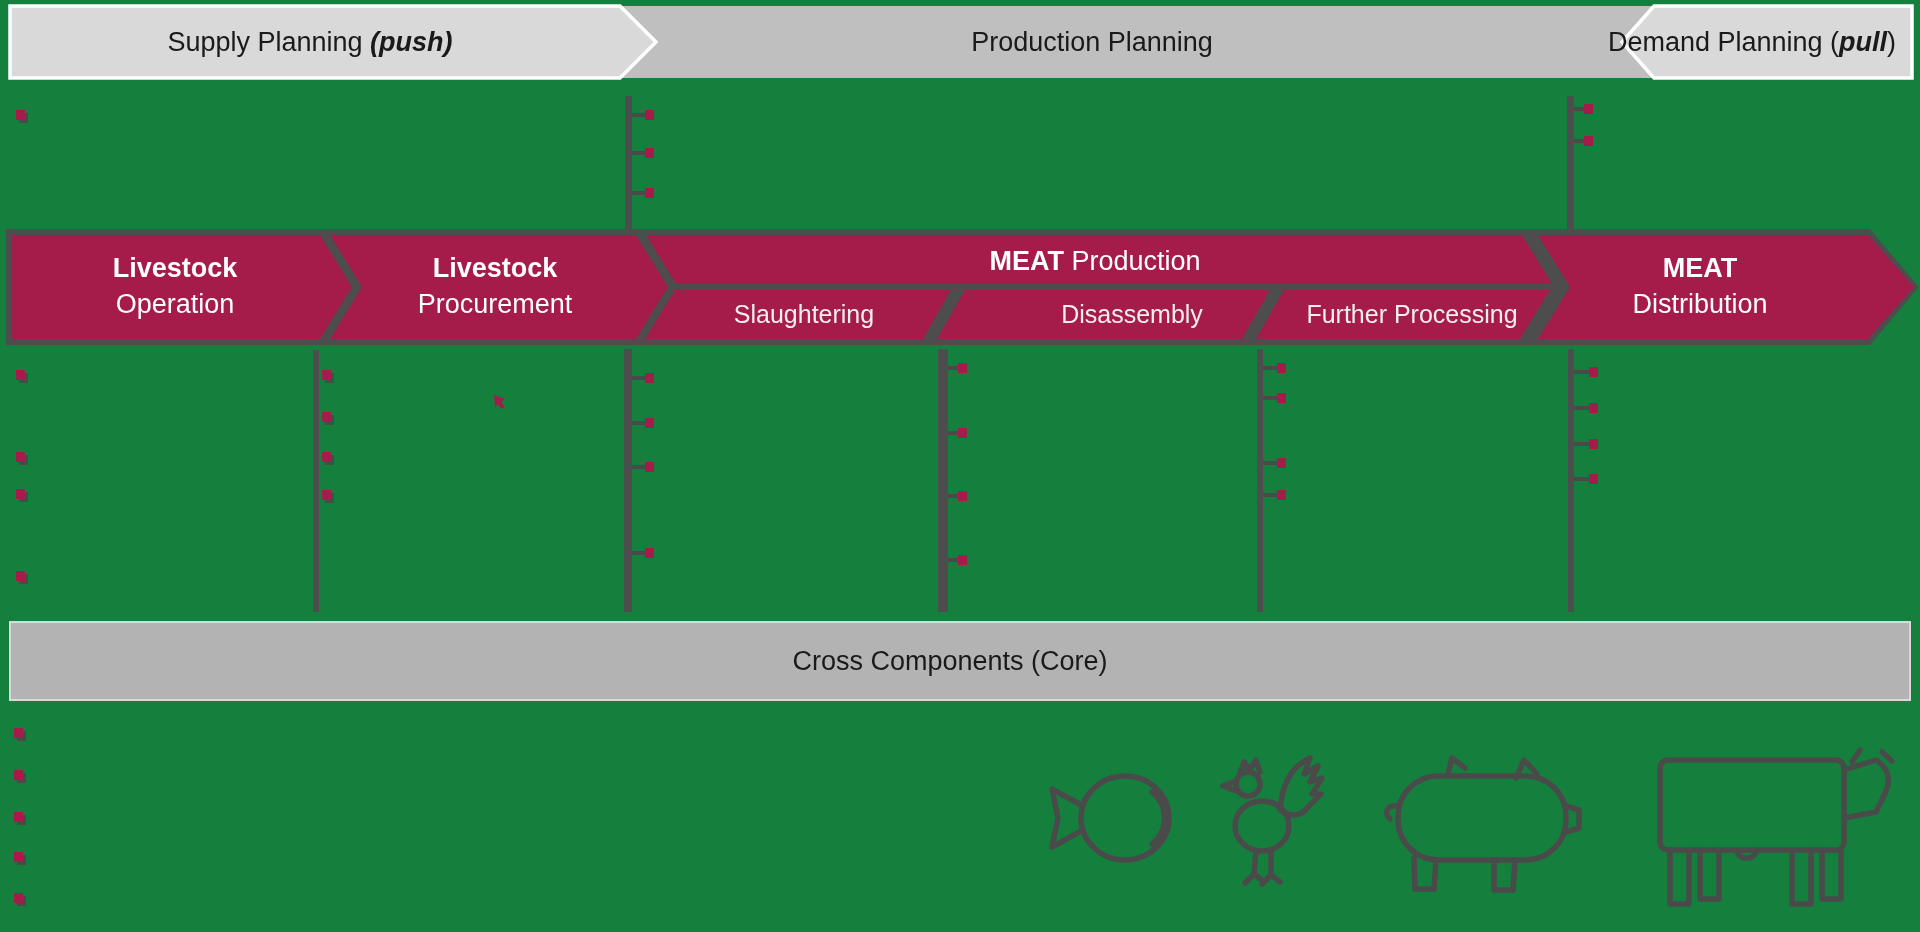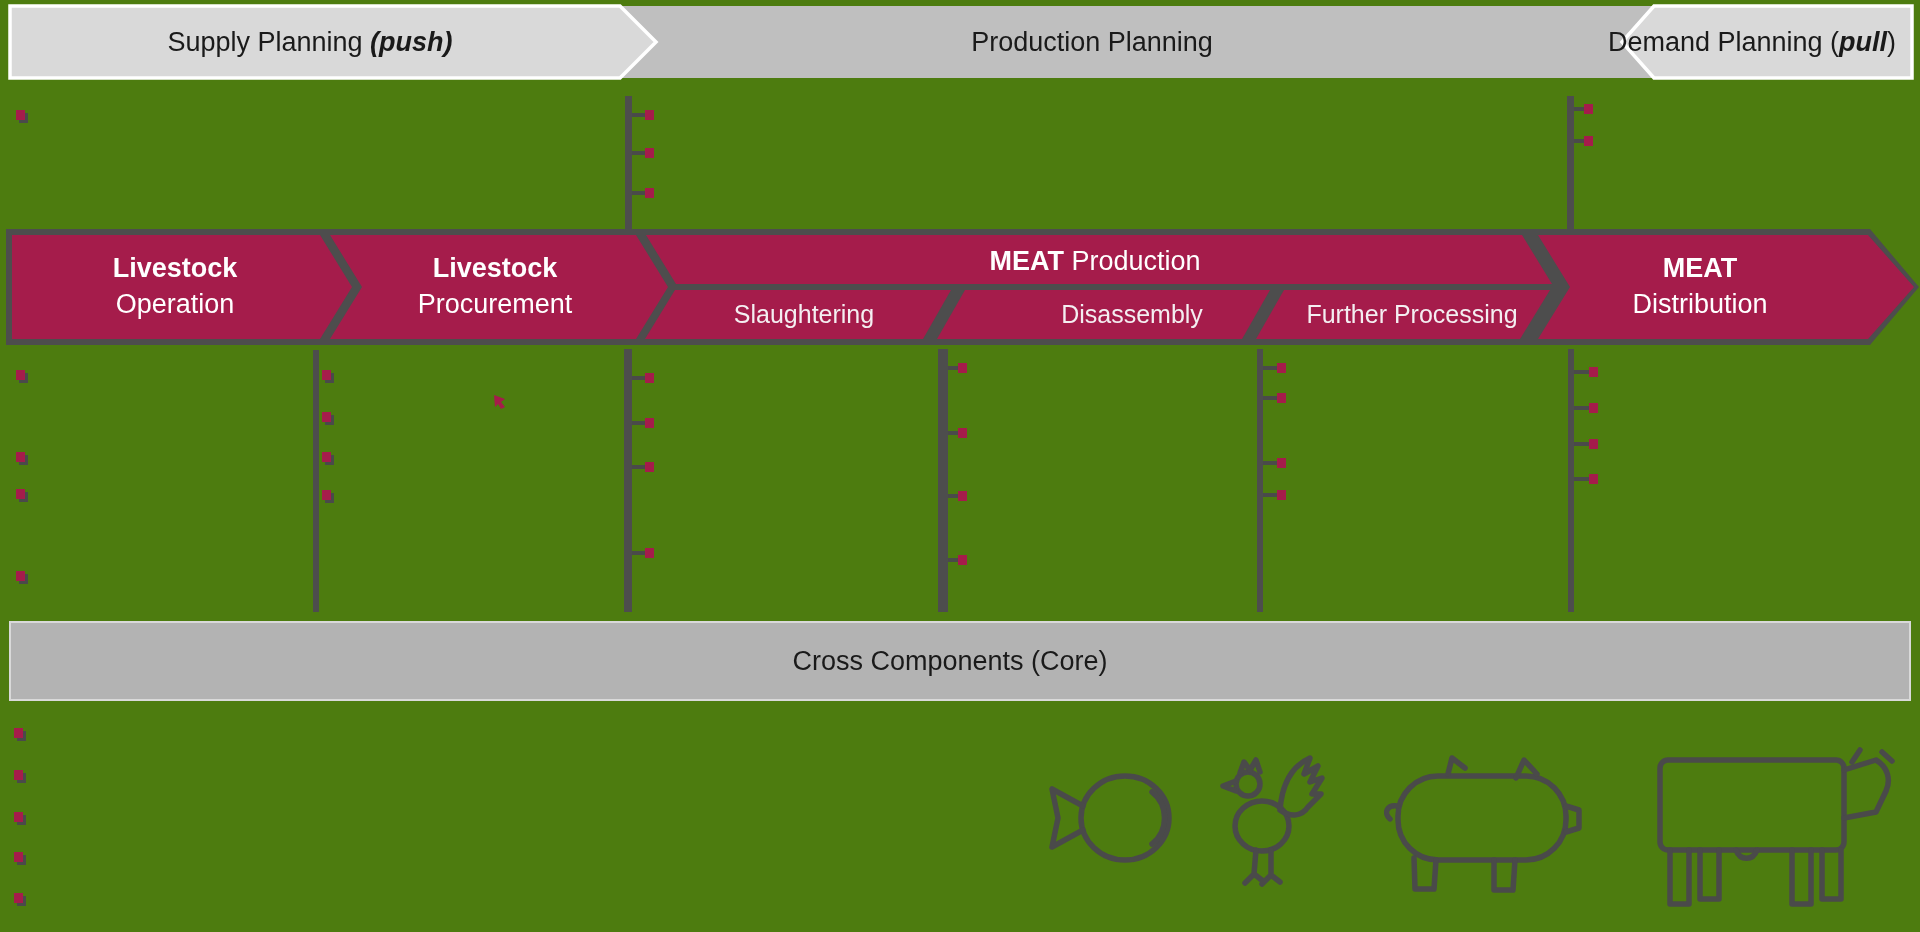--- a/index.html
+++ b/index.html
@@ -1,16 +1,16 @@
 <!DOCTYPE html>
 <html><head>
 <meta charset="utf-8">
 <style>
   html,body{margin:0;padding:0;background:#000;}
-  #stage{position:relative;width:1920px;height:932px;background:#4d7c0f;overflow:hidden;
+  #stage{position:relative;width:1920px;height:932px;background:#15803d;overflow:hidden;
          font-family:"Liberation Sans",sans-serif;}
   svg{display:block}
   .h-text{font-family:"Liberation Sans",sans-serif;font-size:27px;fill:#1a1a1a;text-anchor:middle;}
   .emph{font-weight:bold;font-style:italic;}
   .band-text{font-family:"Liberation Sans",sans-serif;font-size:27px;fill:#ffffff;text-anchor:middle;}
   .band-bold{font-weight:bold;}
   .sub-text{font-family:"Liberation Sans",sans-serif;font-size:25px;fill:#f4eef1;text-anchor:middle;}
   .cross-text{font-family:"Liberation Sans",sans-serif;font-size:27px;fill:#1a1a1a;text-anchor:middle;}
   .outline-icon{stroke:#4a4a4a;stroke-width:5.5;fill:none;stroke-linejoin:round;stroke-linecap:round;}
 </style>

